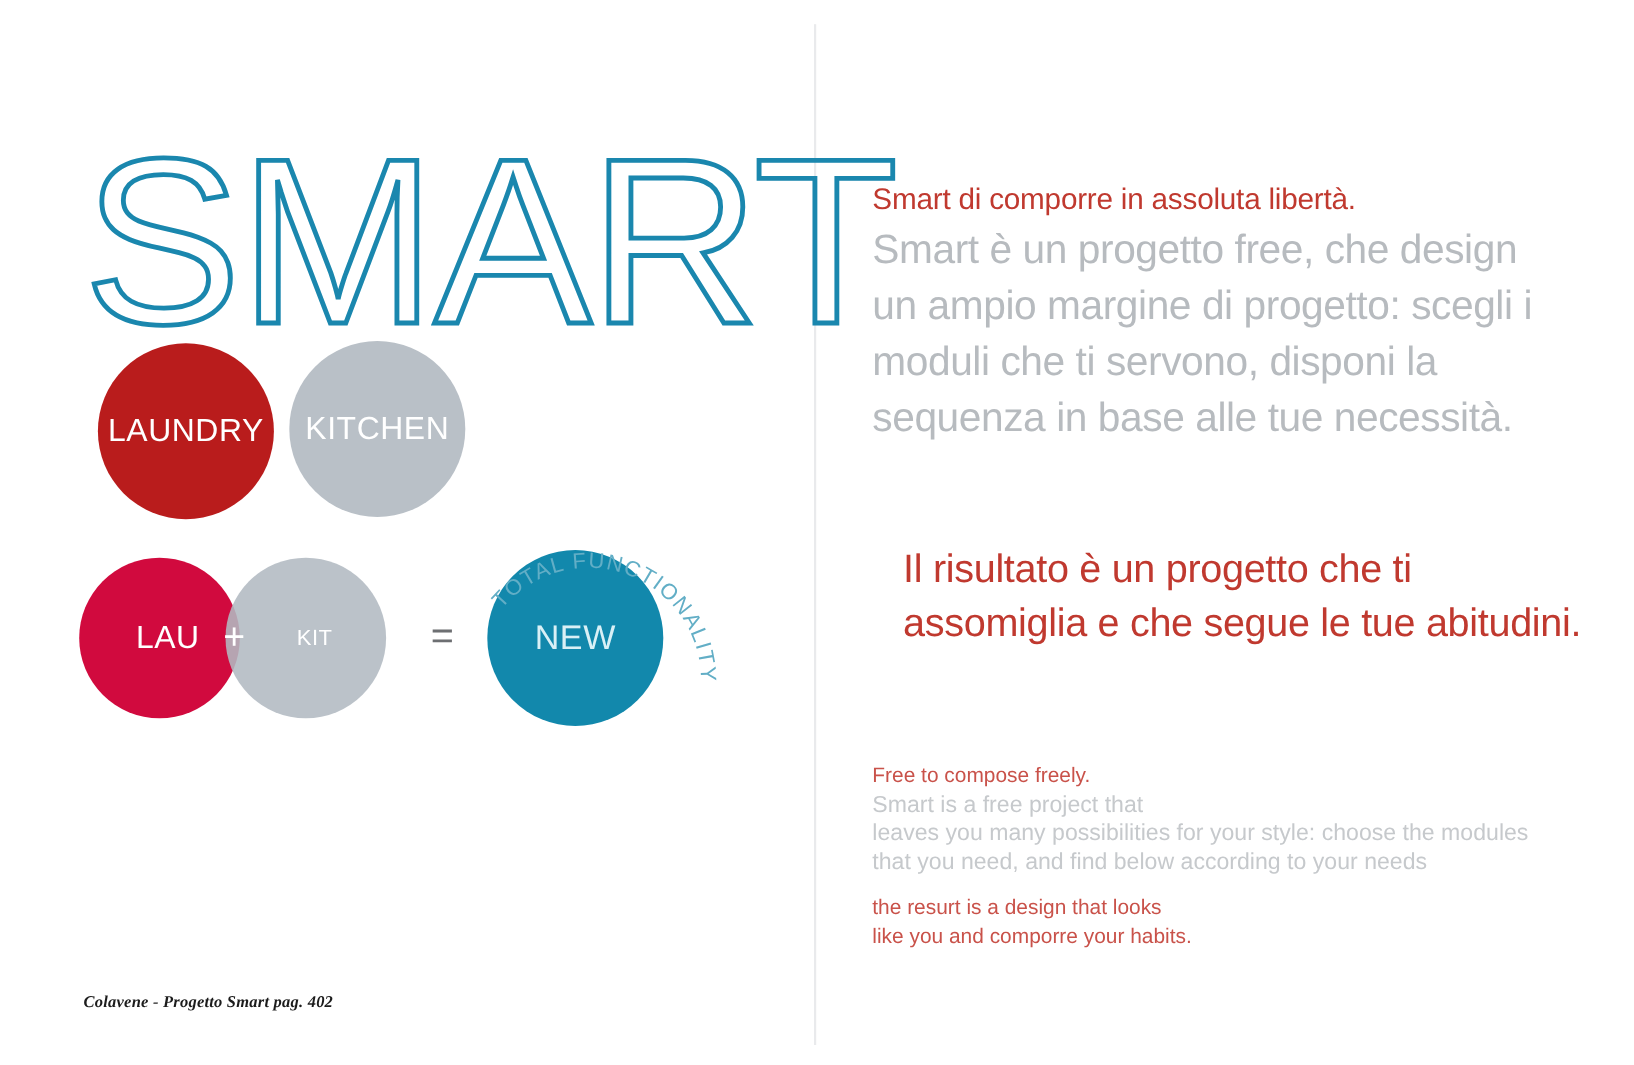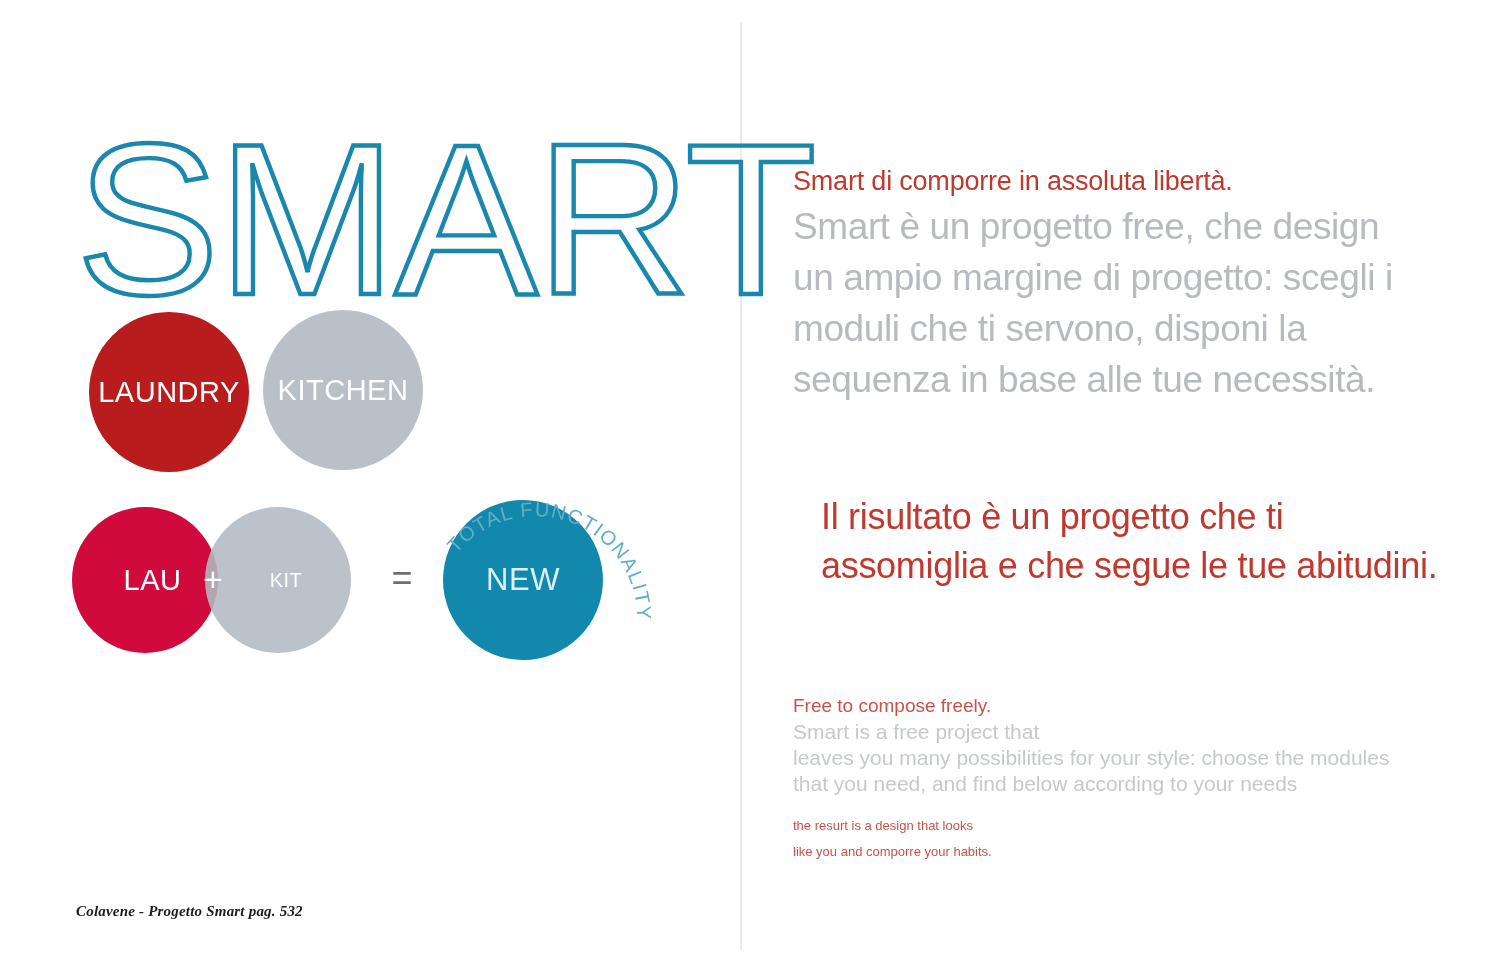--- a/index.html
+++ b/index.html
@@ -208,21 +208,21 @@
   }
   .en-gray {
     color: #c6c9cc;
     font-size: 21px;
     font-weight: 400;
     line-height: 26px;
   }
   .en-red-tail {
     margin-top: 16px;
     color: #c9524a;
-    font-size: 13px;
+    font-size: 19px;
     font-weight: 400;
     line-height: 26px;
   }
 
   
   .footer {
     position: absolute;
     left: 76px;
     top: 903px;
     font-family: "Liberation Serif", serif;
@@ -300,15 +300,15 @@
       <div class="en-gray">leaves you many possibilities for your style: choose the modules</div>
       <div class="en-gray">that you need, and find below according to your needs</div>
       <div class="en-red-tail">
         <div>the resurt is a design that looks</div>
         <div>like you and comporre your habits.</div>
       </div>
     </div>
 
   </div>
 
-  <div class="footer">Colavene - Progetto Smart pag. 532</div>
+  <div class="footer">Colavene - Progetto Smart pag. 402</div>
 
 </div>
 
 </body></html>

